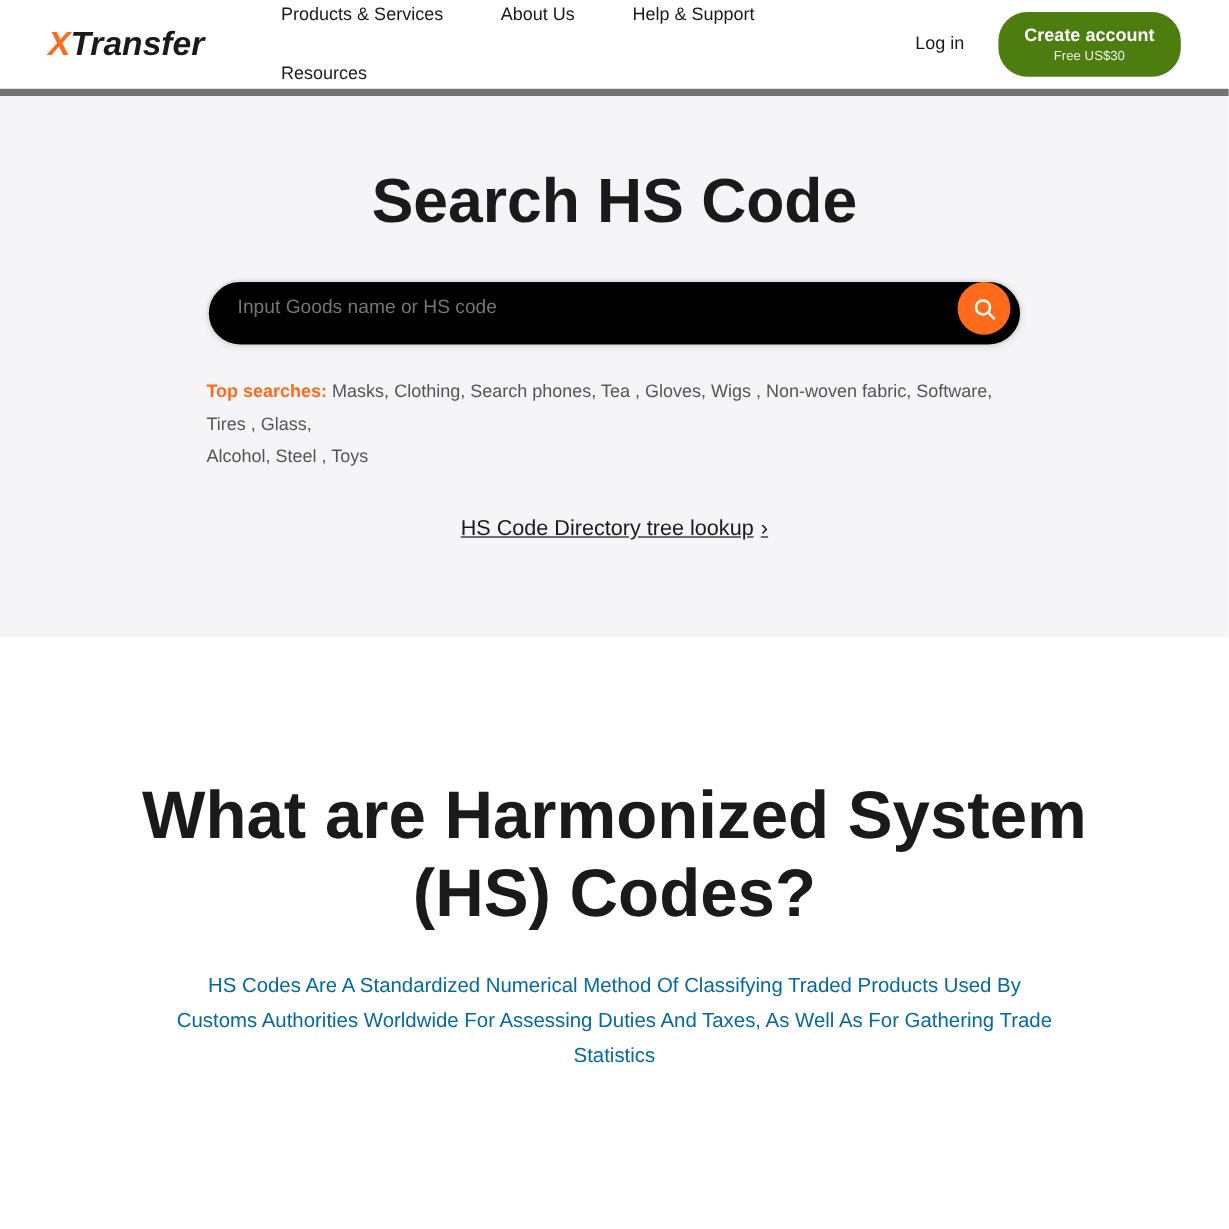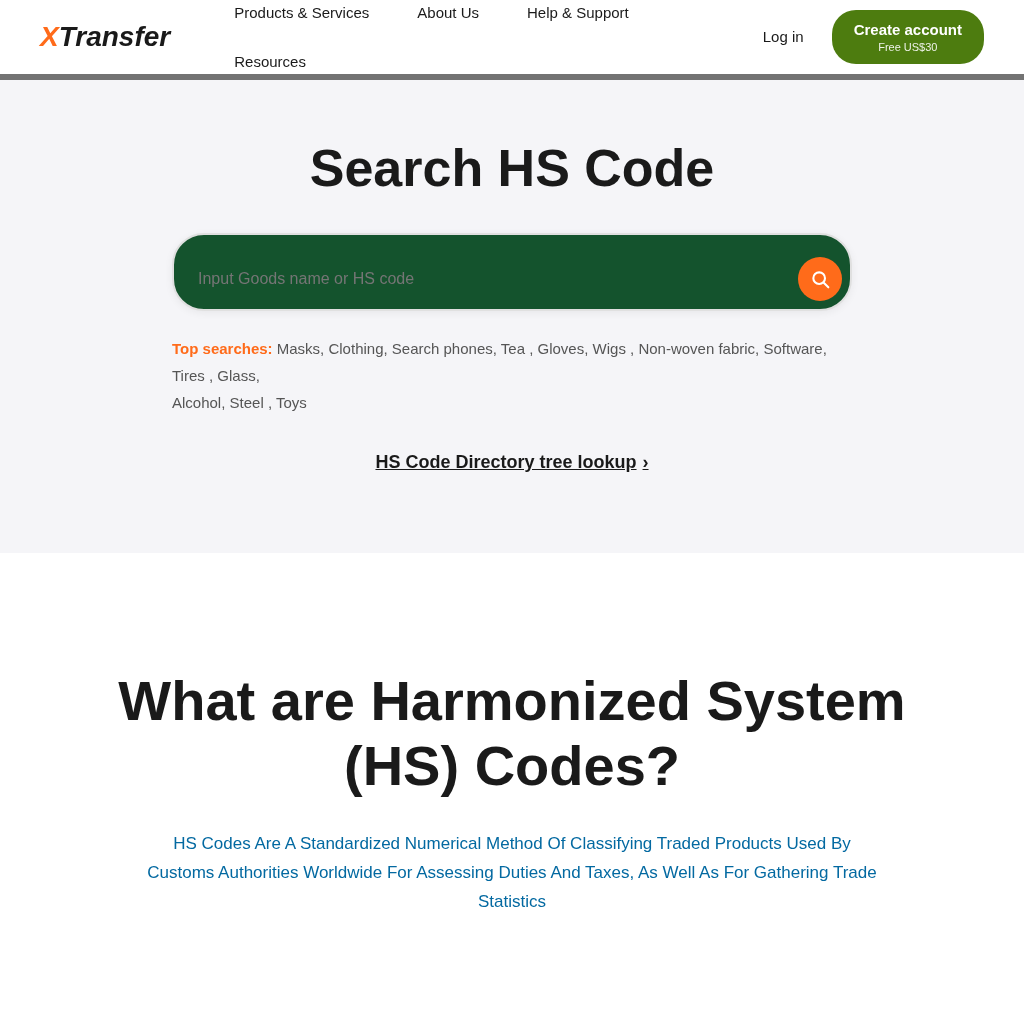--- a/index.html
+++ b/index.html
@@ -89,24 +89,24 @@
       margin-bottom: 36px;
       line-height: 1.1;
     }
     .search-bar-wrapper {
       max-width: 680px;
       margin: 0 auto 24px;
     }
     .search-bar {
       display: flex;
       align-items: center;
-      background: #14532d;
+      background: #000000;
       border-radius: 32px;
       border: 2px solid #e0e0e0;
-      padding: 22px 8px 8px 24px;
+      padding: 0 8px 8px 24px;
       box-shadow: 0 2px 8px rgba(0,0,0,0.06);
     }
     .search-input {
       flex: 1;
       border: none;
       outline: none;
       font-size: 16px;
       color: #999;
       background: transparent;
     }
@@ -144,21 +144,21 @@
     }
     .search-tag {
       color: #555;
       cursor: pointer;
     }
     .hs-link {
       display: inline-flex;
       align-items: center;
       gap: 6px;
       font-size: 18px;
-      font-weight: 700;
+      font-weight: 400;
       color: #1a1a1a;
       text-decoration: underline;
       margin-top: 36px;
       cursor: pointer;
     }
     .hs-link-arrow {
       font-size: 18px;
     }
 
     

